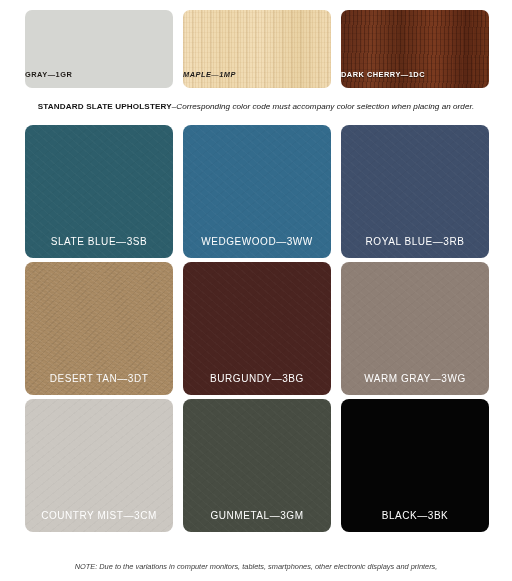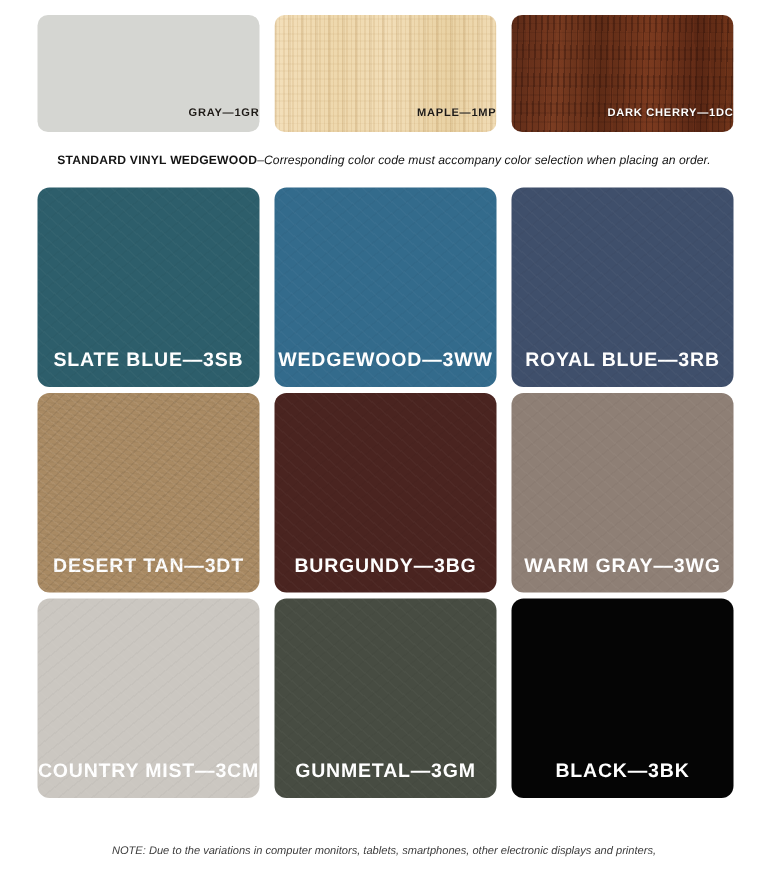--- a/index.html
+++ b/index.html
@@ -27,44 +27,45 @@
       repeating-linear-gradient(90deg,
         rgba(196,158,101,.20) 0px, rgba(196,158,101,.20) 1px,
         rgba(255,255,255,0) 1px, rgba(255,255,255,0) 3px),
       repeating-linear-gradient(90deg,
         rgba(150,110,55,.10) 0px, rgba(150,110,55,.10) 2px,
         rgba(255,255,255,0) 2px, rgba(255,255,255,0) 9px),
       repeating-linear-gradient(0deg,
         rgba(171,131,73,.07) 0px, rgba(171,131,73,.07) 1px,
         rgba(255,255,255,0) 1px, rgba(255,255,255,0) 5px),
       linear-gradient(90deg,#f3dfba 0%,#eed8ad 28%,#f2deb8 52%,#e9d2a4 78%,#f1dcb5 100%);
+    font-style: italic;
   }
   .wood-cherry{
     background:
       repeating-linear-gradient(92deg,
         rgba(38,12,6,.34) 0px, rgba(38,12,6,.34) 1px,
         rgba(255,255,255,0) 1px, rgba(255,255,255,0) 4px),
       repeating-linear-gradient(89deg,
         rgba(140,64,34,.16) 0px, rgba(140,64,34,.16) 2px,
         rgba(255,255,255,0) 2px, rgba(255,255,255,0) 11px),
       repeating-linear-gradient(0deg,
         rgba(30,10,5,.10) 0px, rgba(30,10,5,.10) 1px,
         rgba(255,255,255,0) 1px, rgba(255,255,255,0) 6px),
       linear-gradient(95deg,#5c2a17 0%,#74381f 20%,#55241300 0%),
       linear-gradient(90deg,#683018 0%,#7b3d22 18%,#5e2b16 40%,#7a3a1f 63%,#5a2714 84%,#6d3319 100%);
   }
 
   .wood-label{
     position:absolute;left:0;right:0;bottom:9px;
-    text-align:right;
+    text-align:left;
     font-size:7.4px;font-weight:bold;letter-spacing:.5px;
     color:#1e1a16;
     text-shadow:0 0 1px rgba(255,255,255,.35);
   }
-  .wood-cherry .wood-label{color:#ffffff;text-shadow:0 1px 1px rgba(0,0,0,.6);margin-left:25px;}
+  .wood-cherry .wood-label{color:#ffffff;text-shadow:0 1px 1px rgba(0,0,0,.6);}
 
   
   .headline{
     position:absolute;left:0;right:0;top:102px;
     text-align:center;font-size:8.1px;color:#141414;
     white-space:nowrap;
   }
   .headline .hl-strong{font-weight:bold;letter-spacing:.15px;}
   .headline .hl-em{font-style:italic;font-weight:normal;letter-spacing:.05px;}
 
@@ -75,21 +76,21 @@
     grid-template-columns:repeat(3,148px);
     grid-template-rows:repeat(3,133px);
     column-gap:10px;row-gap:4px;
   }
   .v-sw{
     position:relative;border-radius:8px;overflow:hidden;
   }
   .v-label{
     position:absolute;left:0;right:0;bottom:11px;
     text-align:center;
-    font-size:13px;font-weight:bold;letter-spacing:.55px;
+    font-size:10px;font-weight:normal;letter-spacing:.55px;
   }
   .v-label.light{color:#ffffff;}
 
   
   .grain-leather::after{
     content:"";position:absolute;inset:0;pointer-events:none;
     background:
       repeating-linear-gradient(37deg,
         rgba(255,255,255,.055) 0px, rgba(255,255,255,.055) 1px,
         rgba(0,0,0,0) 1px, rgba(0,0,0,0) 4px),
@@ -134,21 +135,21 @@
       <div class="wood-label">MAPLE—1MP</div>
     </div>
 
     <div class="wood-sw wood-cherry">
       <div class="wood-label">DARK CHERRY—1DC</div>
     </div>
 
   </div>
 
   <div class="headline">
-    <span class="hl-strong">STANDARD VINYL WEDGEWOOD</span><span class="hl-em">–Corresponding color code must accompany color selection when placing an order.</span>
+    <span class="hl-strong">STANDARD SLATE UPHOLSTERY</span><span class="hl-em">–Corresponding color code must accompany color selection when placing an order.</span>
   </div>
 
   <div class="vinyl-grid">
 
     <div class="v-sw grain-soft" style="background:#2d5e6b;">
       <div class="v-label light">SLATE BLUE—3SB</div>
     </div>
 
     <div class="v-sw grain-soft" style="background:#336b8c;">
       <div class="v-label light">WEDGEWOOD—3WW</div>

